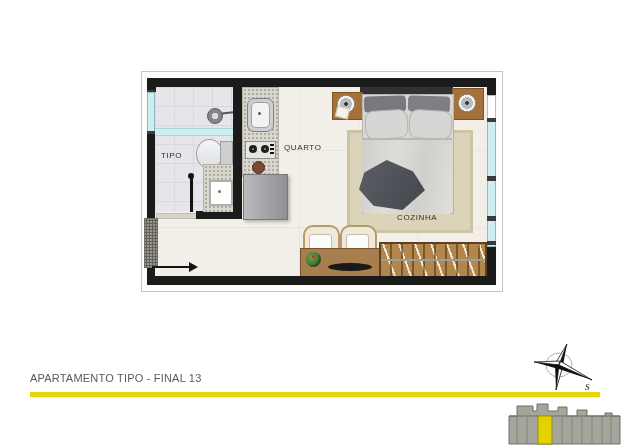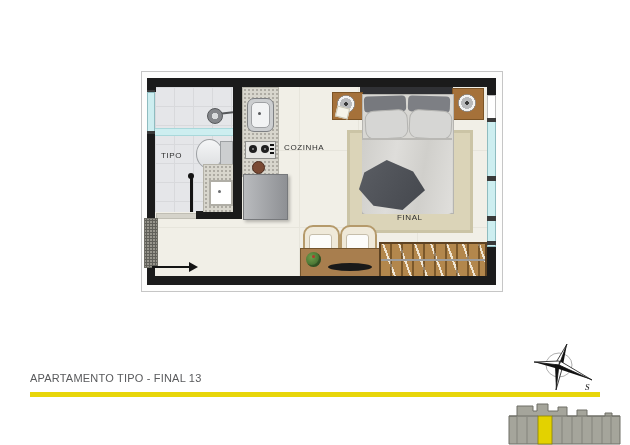--- a/index.html
+++ b/index.html
@@ -223,22 +223,22 @@
   <div class="el win win-right"></div>
   <div class="el win-cap wc-r1"></div>
   <div class="el win-cap wc-r2"></div>
   <div class="el win-cap wc-r3"></div>
   <div class="el win-cap wc-r4"></div>
 
   <div class="el ent-line"></div>
   <div class="el ent-head"></div>
 
   <div class="el room-label lbl-banho">TIPO</div>
-  <div class="el room-label lbl-cozinha">COZINHA</div>
-  <div class="el room-label lbl-quarto">FINAL</div>
+  <div class="el room-label lbl-cozinha">QUARTO</div>
+  <div class="el room-label lbl-quarto">COZINHA</div>
 
   <div class="el title">APARTAMENTO TIPO - FINAL 13</div>
   <div class="el accent-line"></div>
 
   <svg class="el compass-svg" width="74" height="58" viewBox="0 0 74 58">
     <ellipse cx="36" cy="25" rx="13" ry="12" fill="none" stroke="#9a9a9a" stroke-width="0.8"></ellipse>
 
     <polygon points="44,4 32.3,23.6 36,25" fill="#ffffff" stroke="#111" stroke-width="0.8"></polygon>
     <polygon points="44,4 39.7,26.4 36,25" fill="#111111"></polygon>
 

